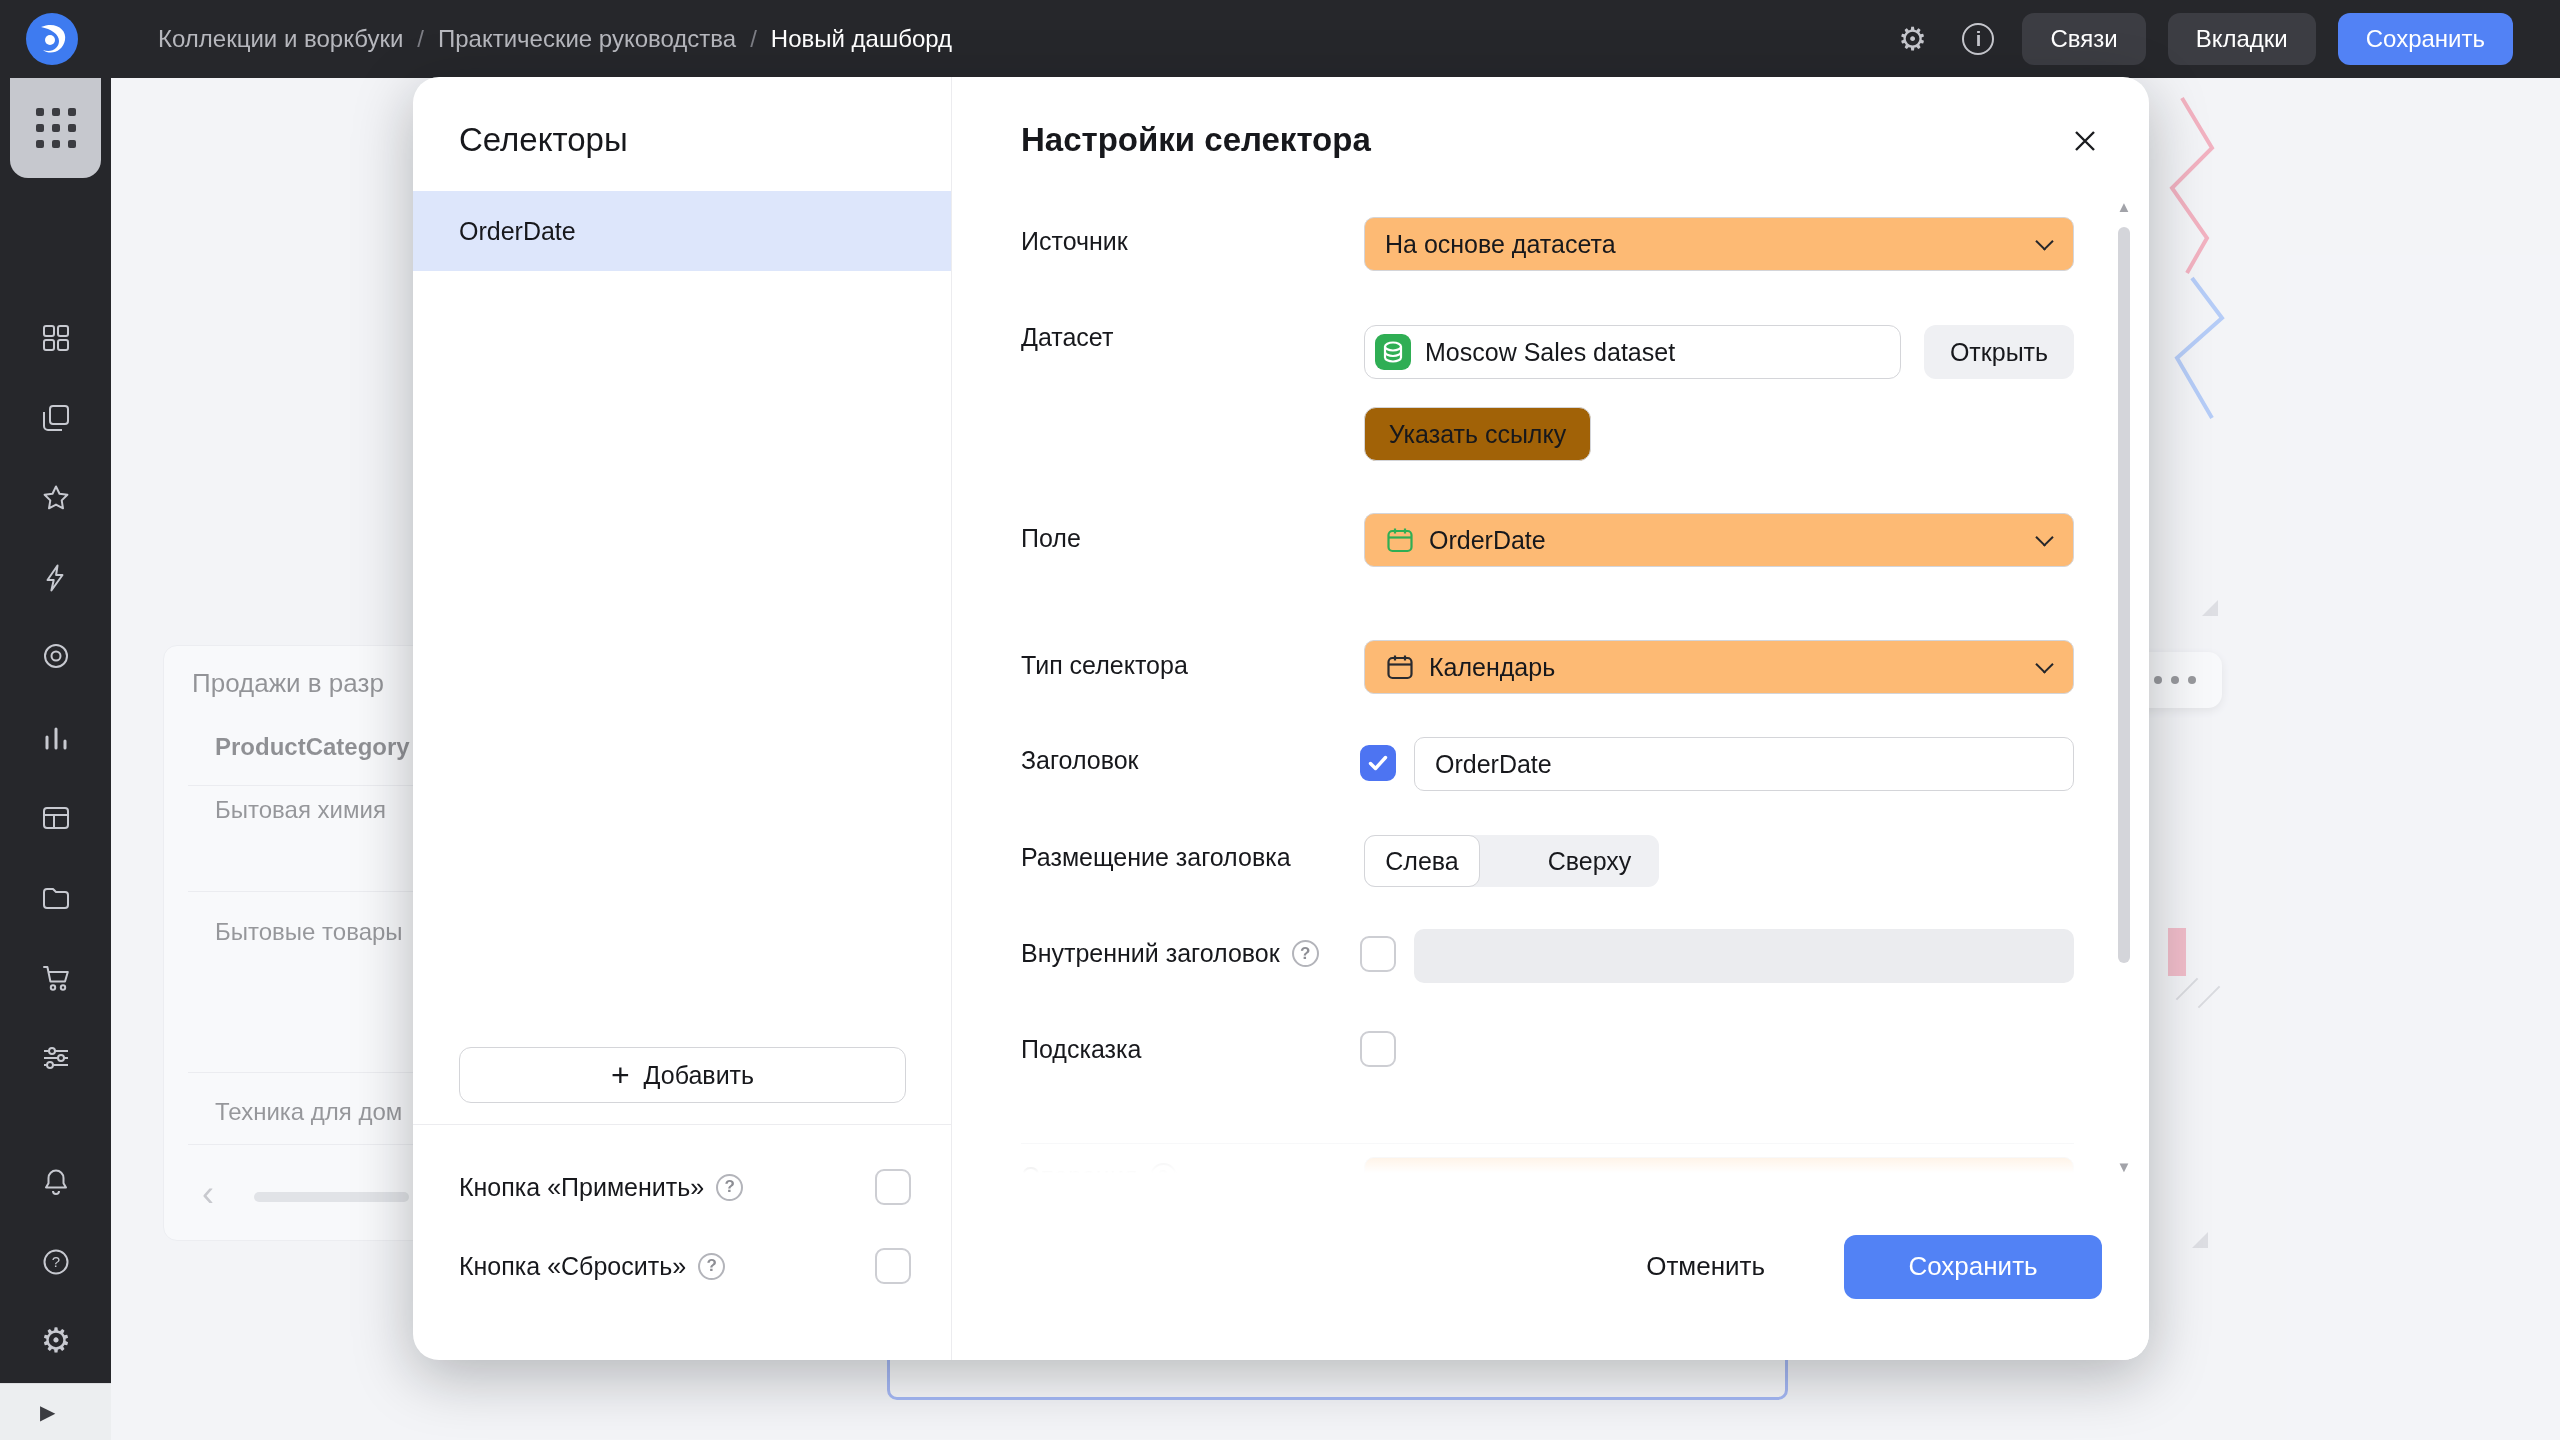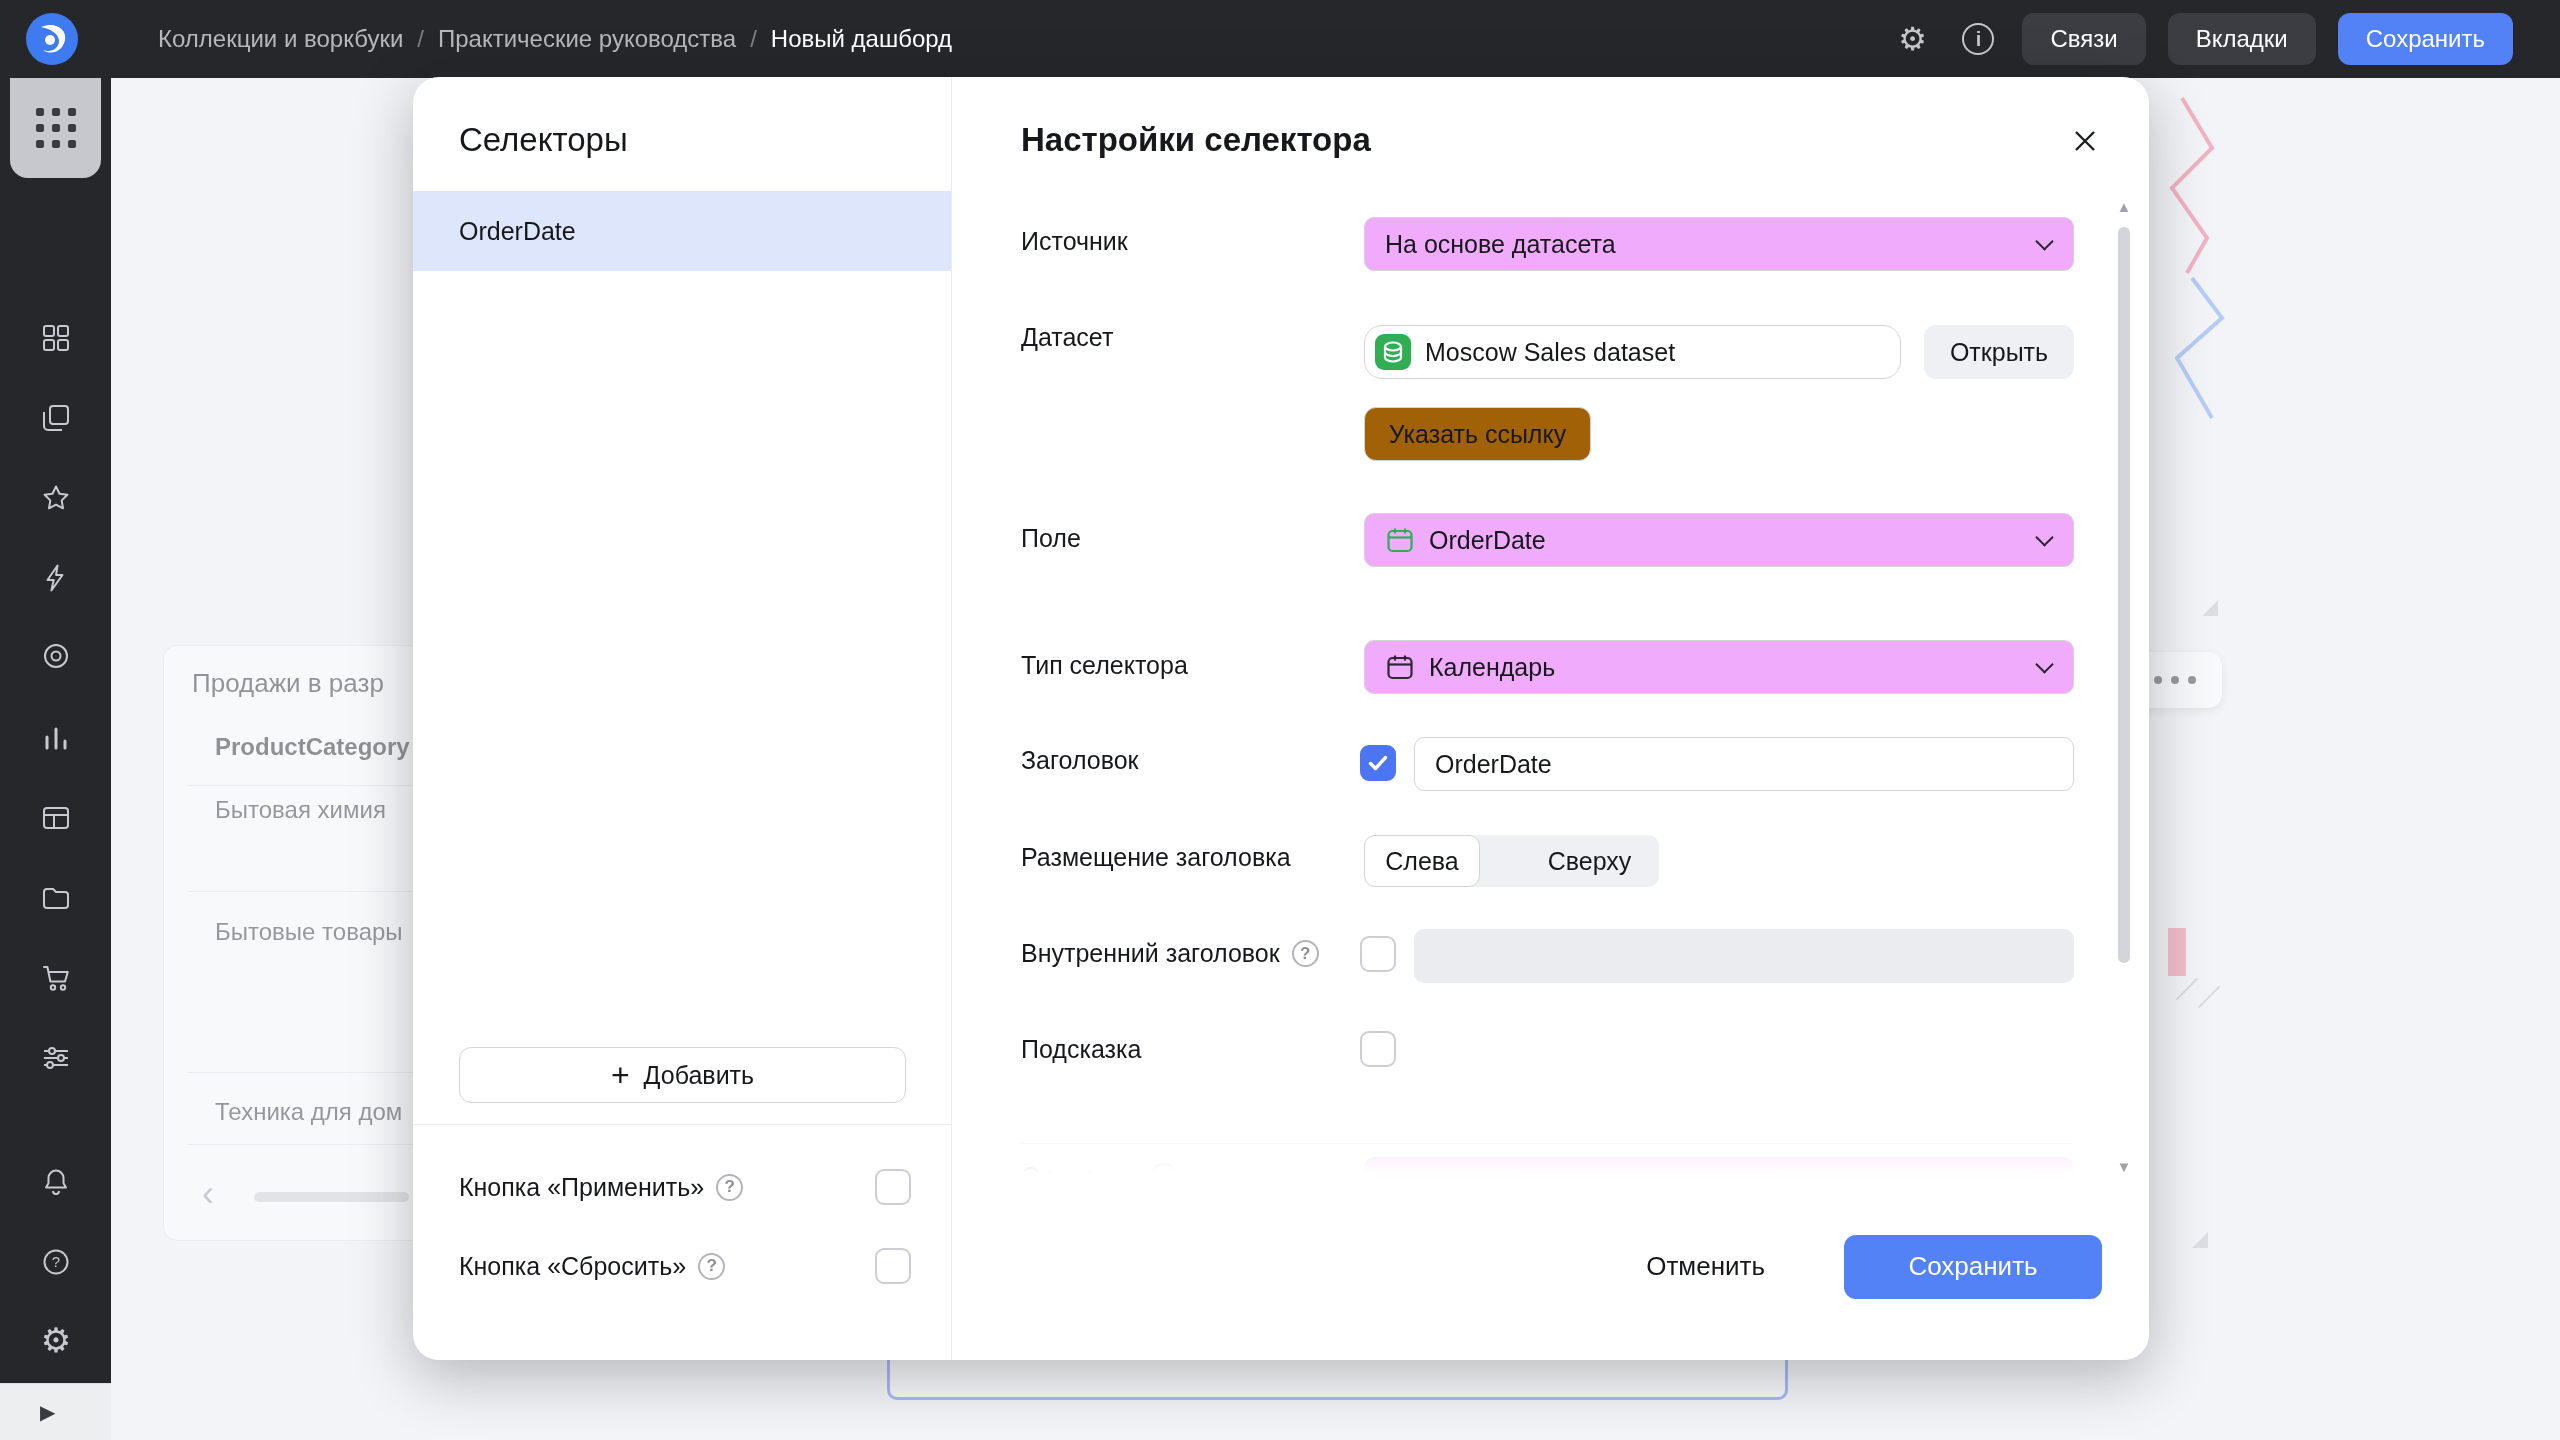--- a/index.html
+++ b/index.html
@@ -81,25 +81,25 @@
   .lp-row .checkbox { margin-left:auto; }
 
   .set-title { position:absolute; left:69px; top:44px; font-size:33px; font-weight:700;text-align:center; }
   .close-btn { position:absolute; right:44px; top:44px; width:40px; height:40px; display:flex; align-items:center; justify-content:center; cursor:pointer; }
 
   .form { position:absolute; left:0; top:0; right:0; height:1096px; overflow:hidden; }
   .flabel { position:absolute; left:69px; font-size:25px; display:flex; align-items:center; gap:12px; white-space:nowrap; }
   .fl-source{top:150px} .fl-dataset{top:246px} .fl-field{top:447px} .fl-type{top:574px}
   .fl-title{top:669px} .fl-place{top:766px} .fl-inner{top:862px} .fl-hint{top:958px} .fl-oper{top:1085px}
 
-  .control { position:absolute; left:412px; width:710px; height:54px; border:1px solid #d4d5d9; border-radius:10px; background:#f0abfc; display:flex; align-items:center; padding:0 56px 0 20px; font-size:25px; gap:14px; cursor:pointer; }
+  .control { position:absolute; left:412px; width:710px; height:54px; border:1px solid #d4d5d9; border-radius:10px; background:#fdba74; display:flex; align-items:center; padding:0 56px 0 20px; font-size:25px; gap:14px; cursor:pointer; }
   .ct-source{top:140px} .ct-field{top:436px} .ct-type{top:563px} .ct-oper{top:1080px}
   .chevron { position:absolute; right:22px; top:50%; width:13px; height:13px; border-right:2.5px solid #25262a; border-bottom:2.5px solid #25262a; transform:translateY(-70%) rotate(45deg); }
 
-  .dataset-box { position:absolute; left:412px; top:248px; width:537px; height:54px; border:1px solid #d4d5d9; border-radius:18px; background:#fff; display:flex; align-items:center; gap:14px; padding:0 16px 0 10px; font-size:25px; cursor:pointer; }
+  .dataset-box { position:absolute; left:412px; top:248px; width:537px; height:54px; border:1px solid #d4d5d9; border-radius:12px; background:#fff; display:flex; align-items:center; gap:14px; padding:0 16px 0 10px; font-size:25px; cursor:pointer; }
   .open-btn { position:absolute; left:972px; top:248px; width:150px; height:54px; border-radius:12px; background:#eff0f3; font-size:25px; display:flex; align-items:center; justify-content:center; cursor:pointer; }
   .link-btn { position:absolute; left:412px; top:330px; width:227px; height:54px; border:1px solid #d4d5d9; border-radius:12px; background:#a16207; font-size:25px; display:flex; align-items:center; justify-content:center; cursor:pointer; }
 
   .cb-abs { position:absolute; }
   .cb-title{left:408px; top:668px;} .cb-inner{left:408px; top:859px;} .cb-hint{left:408px; top:954px;}
   .title-input { position:absolute; left:462px; top:660px; width:660px; height:54px; border:1px solid #d4d5d9; border-radius:10px; padding:0 20px; font-size:25px; font-family:"Liberation Sans", sans-serif; color:#17181c; background:#fff; }
   .disabled-input { position:absolute; left:462px; top:852px; width:660px; height:54px; background:#ebecef; border-radius:10px; }
 
   .segmented { position:absolute; left:412px; top:758px; height:52px; display:flex; background:#eff0f3; border-radius:11px;gap:40px; }
   .seg { height:52px; display:flex; align-items:center; justify-content:center; font-size:25px; cursor:pointer; }

